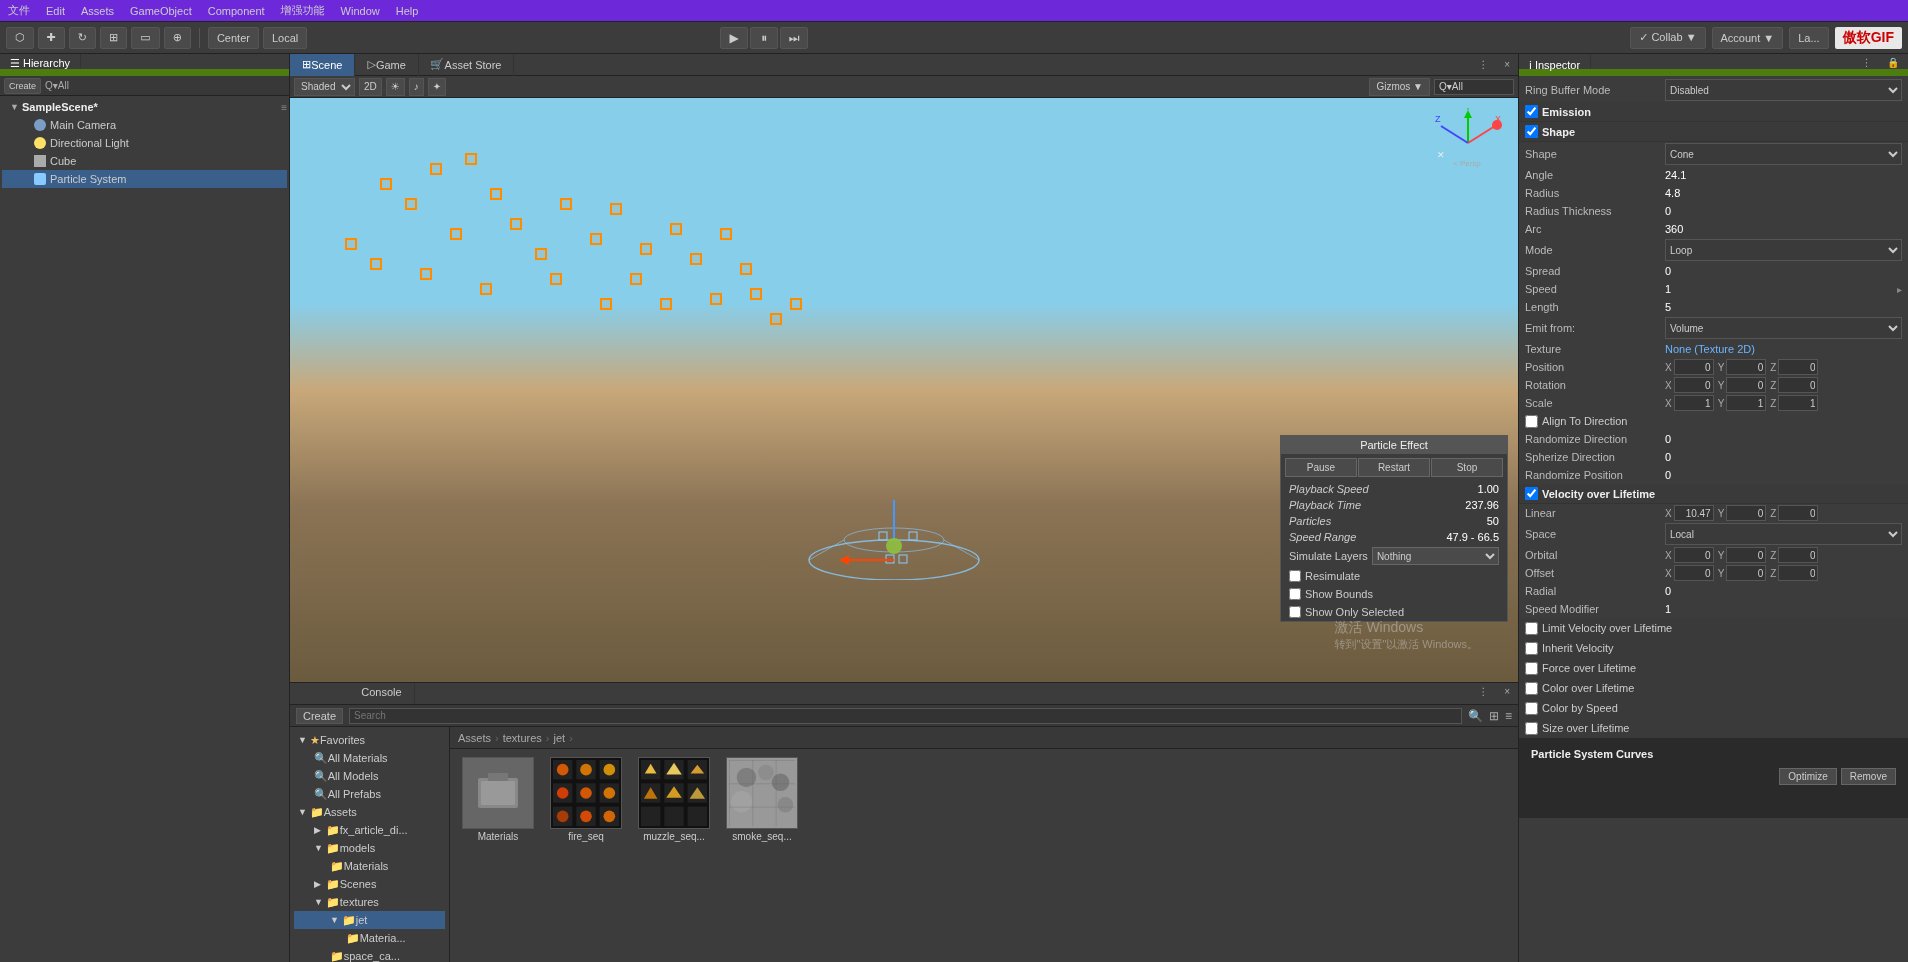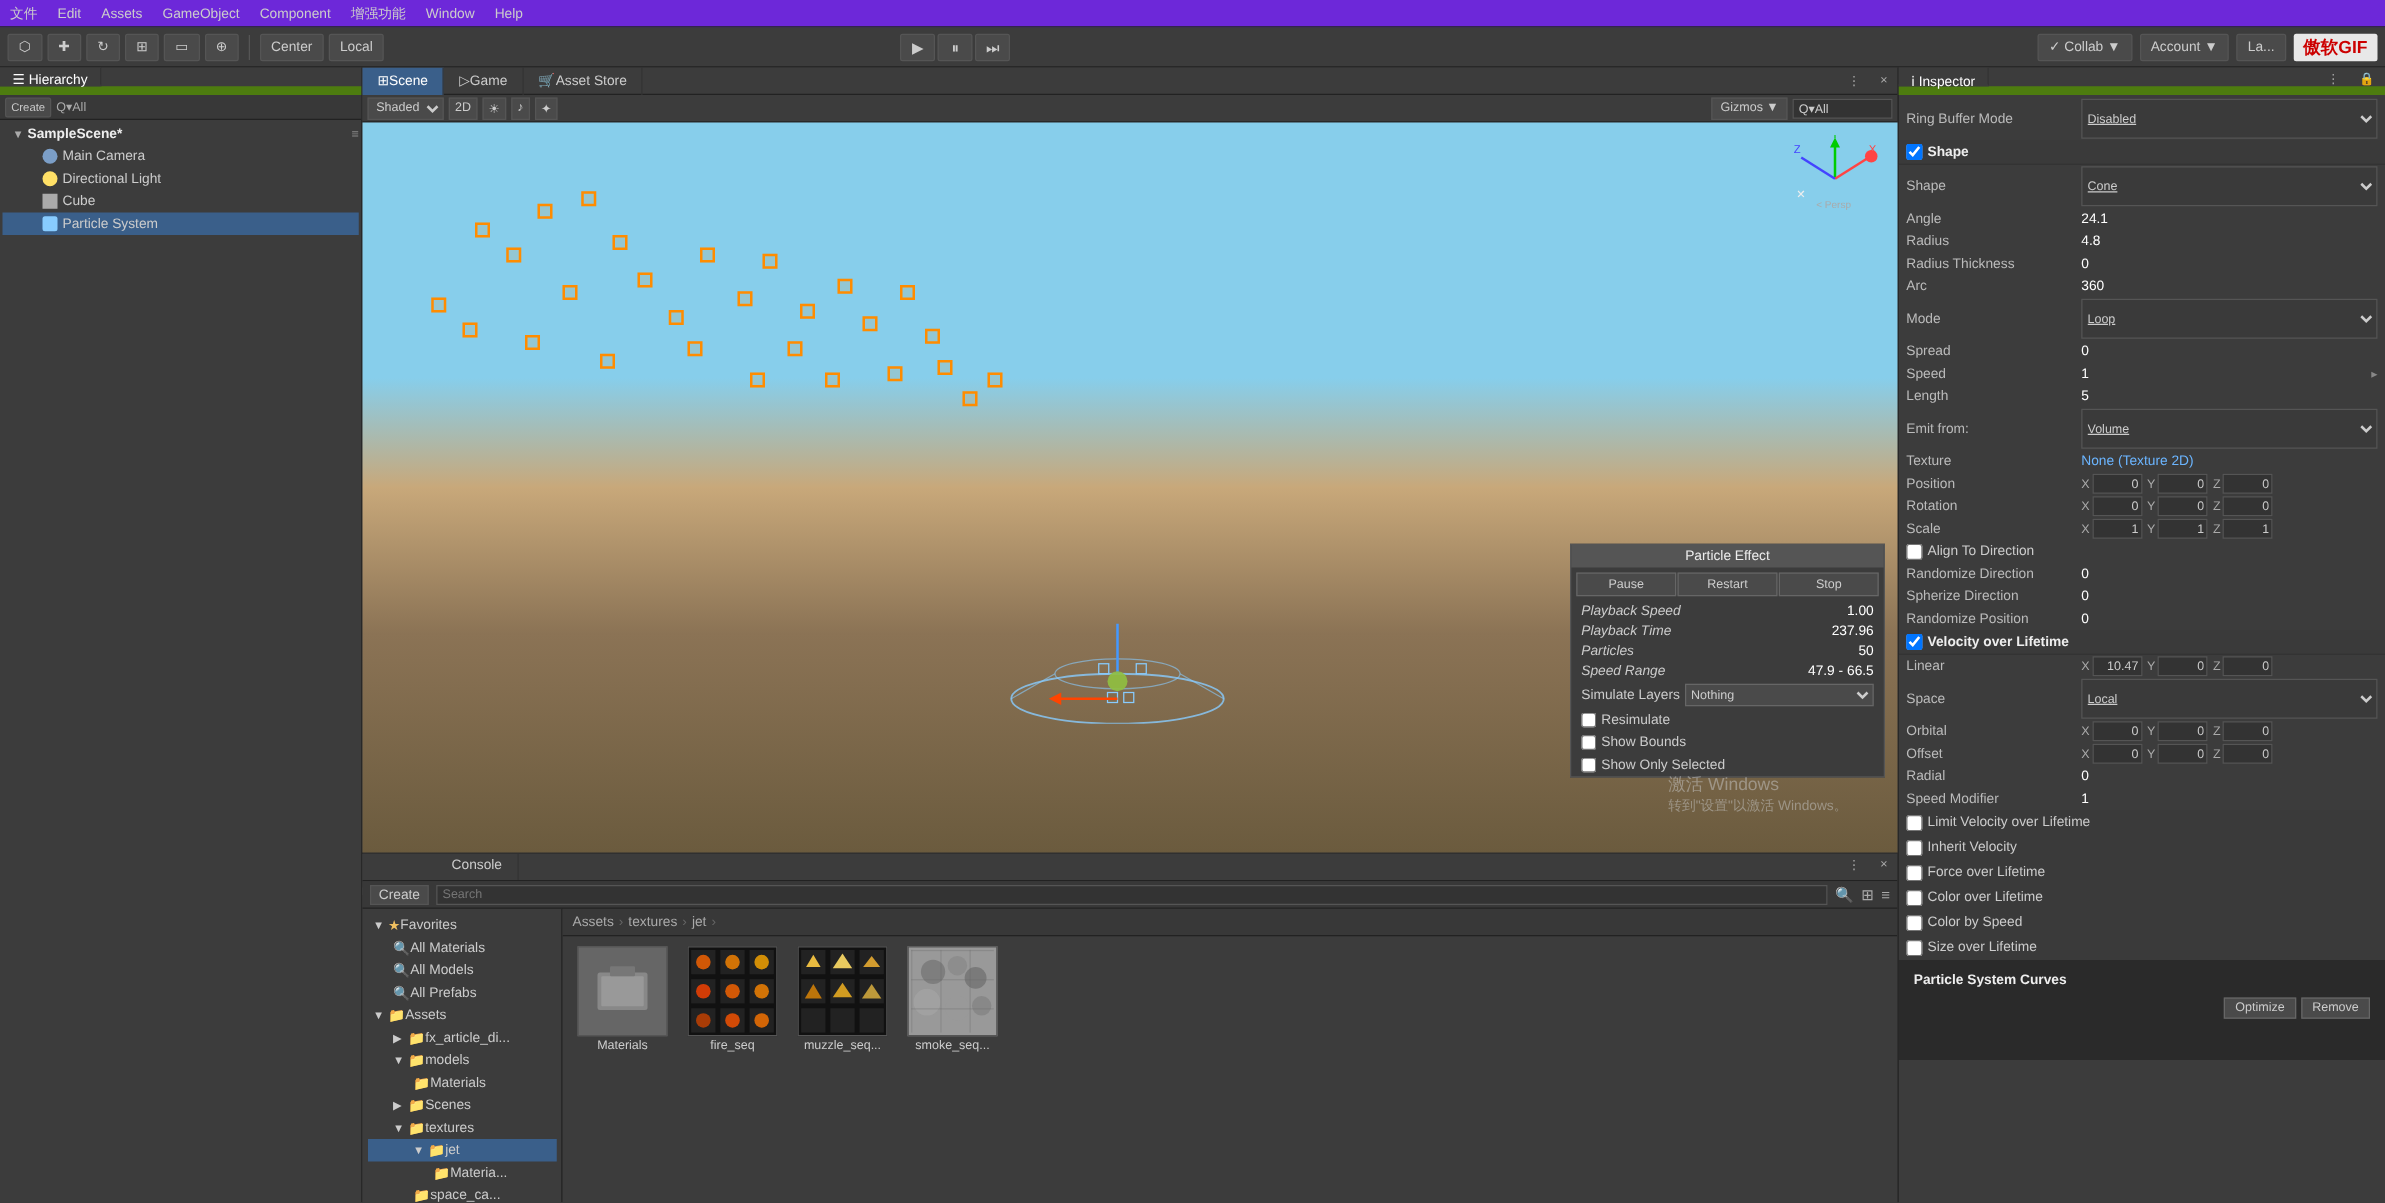--- a/index.html
+++ b/index.html
@@ -251,21 +251,21 @@
       height: 12px;
       border: 2px solid #ff8c00;
       background: rgba(255, 140, 0, 0.1);
     }
 
     
     .particle-effect-panel {
       position: absolute;
       bottom: 60px;
       right: 10px;
-      width: 252px;
+      width: 228px;
       background: #3c3c3c;
       border: 1px solid #555;
     }
     .pe-title {
       background: #555;
       text-align: center;
       padding: 3px;
       font-size: 11px;
       color: #eee;
     }
@@ -541,23 +541,22 @@
       border-bottom: 1px solid #333;
     }
     .section-check {
       margin-right: 4px;
     }
     .dropdown-select {
       background: #3a3a3a;
       border: 1px solid #555;
       color: #ccc;
       font-size: 10px;
-      height: 32px;
-      flex: 1;
-      text-decoration: underline;
+      height: 22px;
+      flex: 1;
     }
     .inspector-checkbox {
       display: flex;
       align-items: center;
       min-height: 18px;
       padding: 1px 6px;
       font-size: 11px;
     }
     .inspector-checkbox input { margin-right: 4px; }
     .section-toggle {
@@ -1046,20 +1045,24 @@
     </div>
     <div class="inspector-content">
 
       <div class="inspector-row">
         <span class="inspector-label">Ring Buffer Mode</span>
         <select class="dropdown-select">
           <option>Disabled</option>
         </select>
       </div>
 
+      <div class="section-header">
+        <input type="checkbox" class="section-check" checked="" style="">
+        <span>Emission</span>
+      </div>
 
       <div class="section-header">
         <input type="checkbox" class="section-check" checked="" style="">
         <span>Shape</span>
       </div>
 
       <div class="inspector-row">
         <span class="inspector-label">Shape</span>
         <select class="dropdown-select">
           <option>Cone</option>

